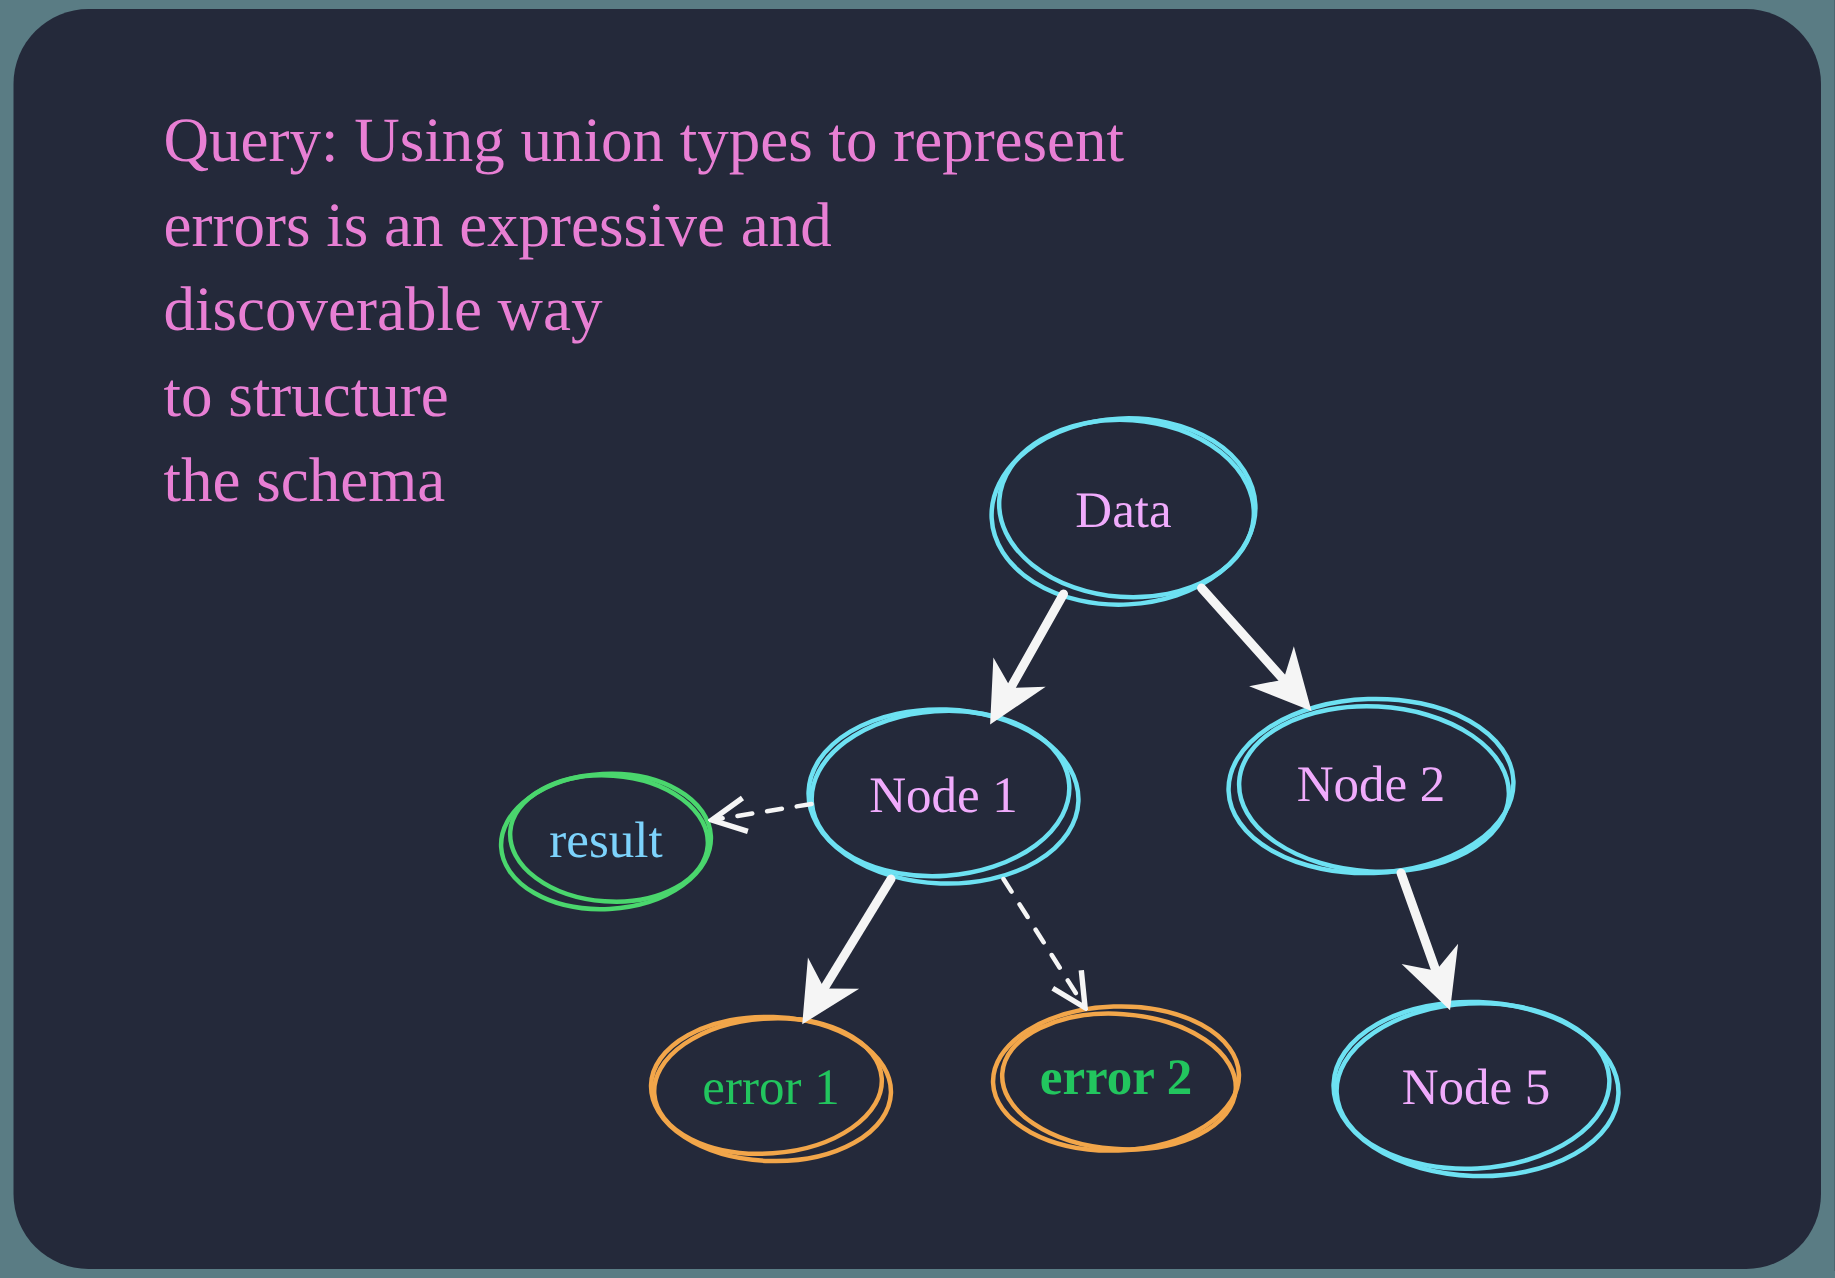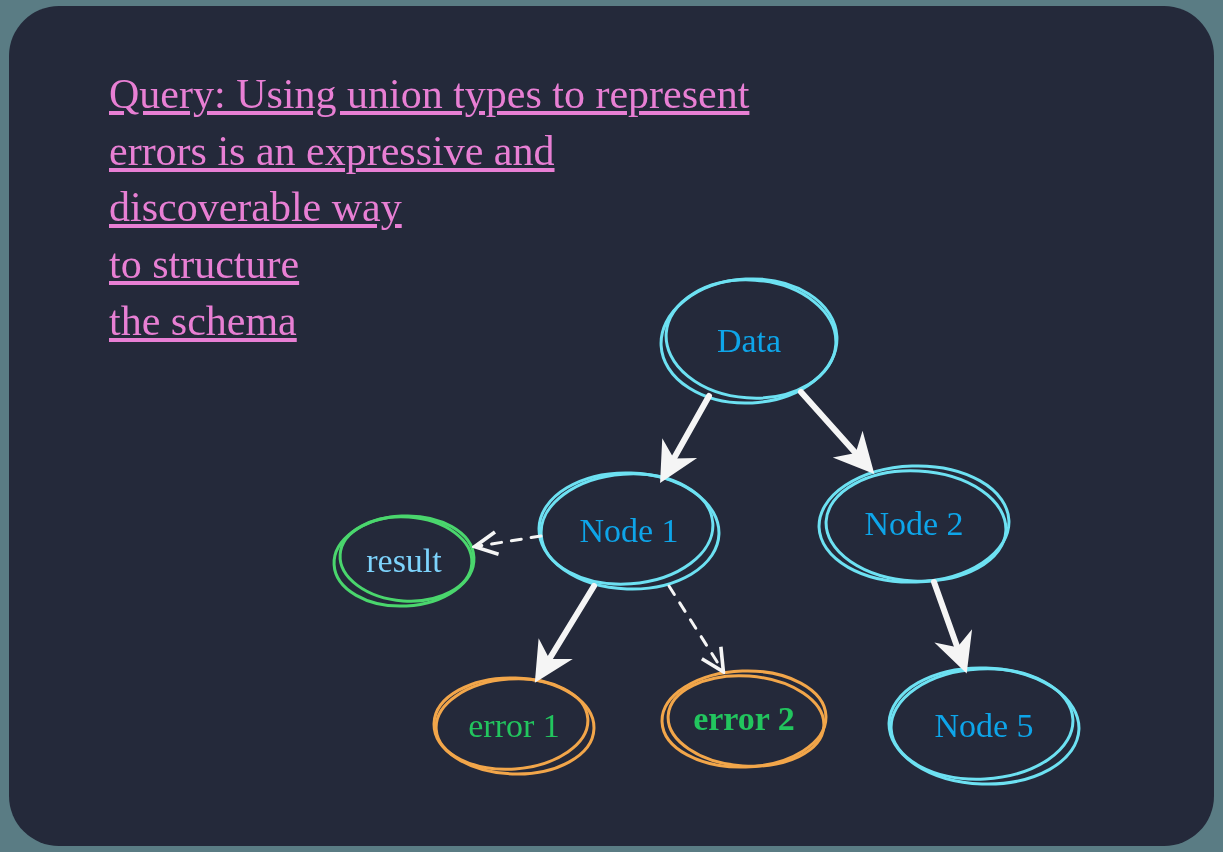--- a/index.html
+++ b/index.html
@@ -22,30 +22,29 @@
   }
   .query-text {
     position: absolute;
     left: 100px;
     top: 60px;
     font-size: 42px;
     line-height: 1.35;
     color: #e87fd4;
     font-weight: 500;
     white-space: pre;
-    text-decoration: underline;
   }
   .node-label {
     position: absolute;
     transform: translate(-50%, -50%);
     font-size: 34px;
     text-align: center;
     white-space: nowrap;
   }
-  .c-blue  { color: #0ea5e9; }
+  .c-blue  { color: #f0abfc; }
   .c-green { color: #7dd3fc; }
   .c-orange{ color: #22c55e; text-align: center; }
   svg.overlay {
     position: absolute;
     left: 0; top: 0;
     width: 1205px;
     height: 840px;
     pointer-events: none;
   }
 </style>

